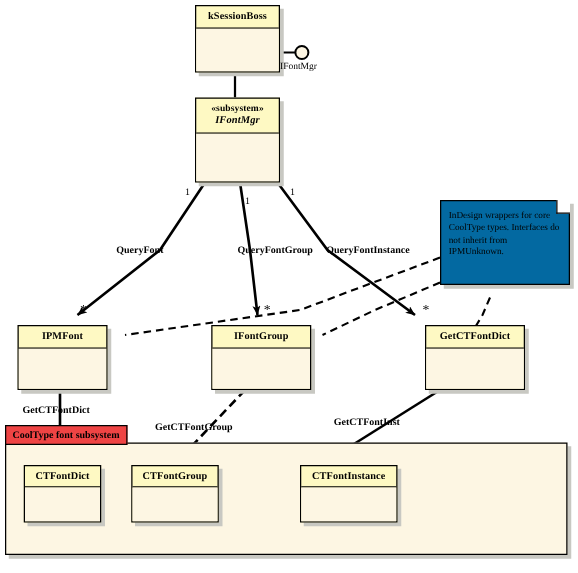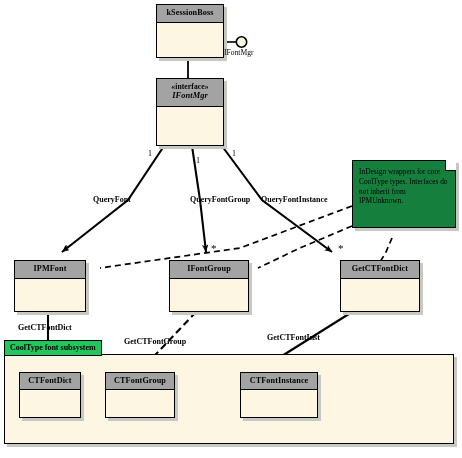--- a/index.html
+++ b/index.html
@@ -22,21 +22,21 @@
   }
   svg#edges {
     position: absolute;
     left: 0; top: 0;
     width: 462px;
     height: 458px;
   }
   
   .uml-class {
     position: absolute;
-    background: #a3a3a3;
+    background: #fef9c3;
     border: 1.6px solid #000000;
     box-shadow: 3px 3px 0 0 #c8c8c2;
     box-sizing: border-box;
   }
   .uml-class .title-band {
     box-sizing: border-box;
     border-bottom: 1.6px solid #000000;
     text-align: center;
     font-weight: bold;
     font-size: 8.2px;
@@ -61,42 +61,42 @@
     background: #fdf6e3;
   }
   
   .uml-package {
     position: absolute;
     box-sizing: border-box;
   }
   .pkg-tab {
     position: absolute;
     left: 0; top: 0;
-    background: #22c55e;
+    background: #ef4444;
     border: 1.6px solid #000;
     box-sizing: border-box;
     font-weight: bold;
     font-size: 8px;
     padding: 2px 5px 2px 5px;
     white-space: nowrap;
     z-index: 3;
     line-height: 1.3;
   }
   .pkg-body {
     position: absolute;
     background: #fdf6e3;
     border: 1.6px solid #000;
     box-sizing: border-box;
     box-shadow: 3px 3px 0 0 #c8c8c2;
     z-index: 1;
   }
   
   .uml-note {
     position: absolute;
-    background: #15803d;
+    background: #0369a1;
     border: 1.4px solid #000;
     box-sizing: border-box;
     font-size: 7.4px;
     line-height: 1.32;
     padding: 6px 6px 4px 6px;
     box-shadow: 3px 3px 0 0 #c8c8c2;
     color: #000;
   }
   .note-fold {
     position: absolute;
@@ -180,21 +180,21 @@
   </svg>
 
   <div class="uml-class" style="left:156px; top:4px; width:68px; height:54px;">
     <div class="title-band" style="height:18px;">kSessionBoss</div>
     <div class="body-band" style="height:34px;"></div>
   </div>
   <div class="lollipop-label" style="left:224px; top:49px;">IFontMgr</div>
 
   <div class="uml-class" style="left:156px; top:78px; width:68px; height:68px;">
     <div class="title-band iface" style="height:28px;">
-      <span class="stereo">«interface»</span>
+      <span class="stereo">«subsystem»</span>
       <span class="iname">IFontMgr</span>
     </div>
     <div class="body-band" style="height:38px;"></div>
   </div>
 
   <div class="mult-label" style="left:148px; top:150px;">1</div>
   <div class="mult-label" style="left:196px; top:157px;">1</div>
   <div class="mult-label" style="left:232px; top:150px;">1</div>
 
   <div class="edge-label" style="left:93px; top:196px;">QueryFont</div>

